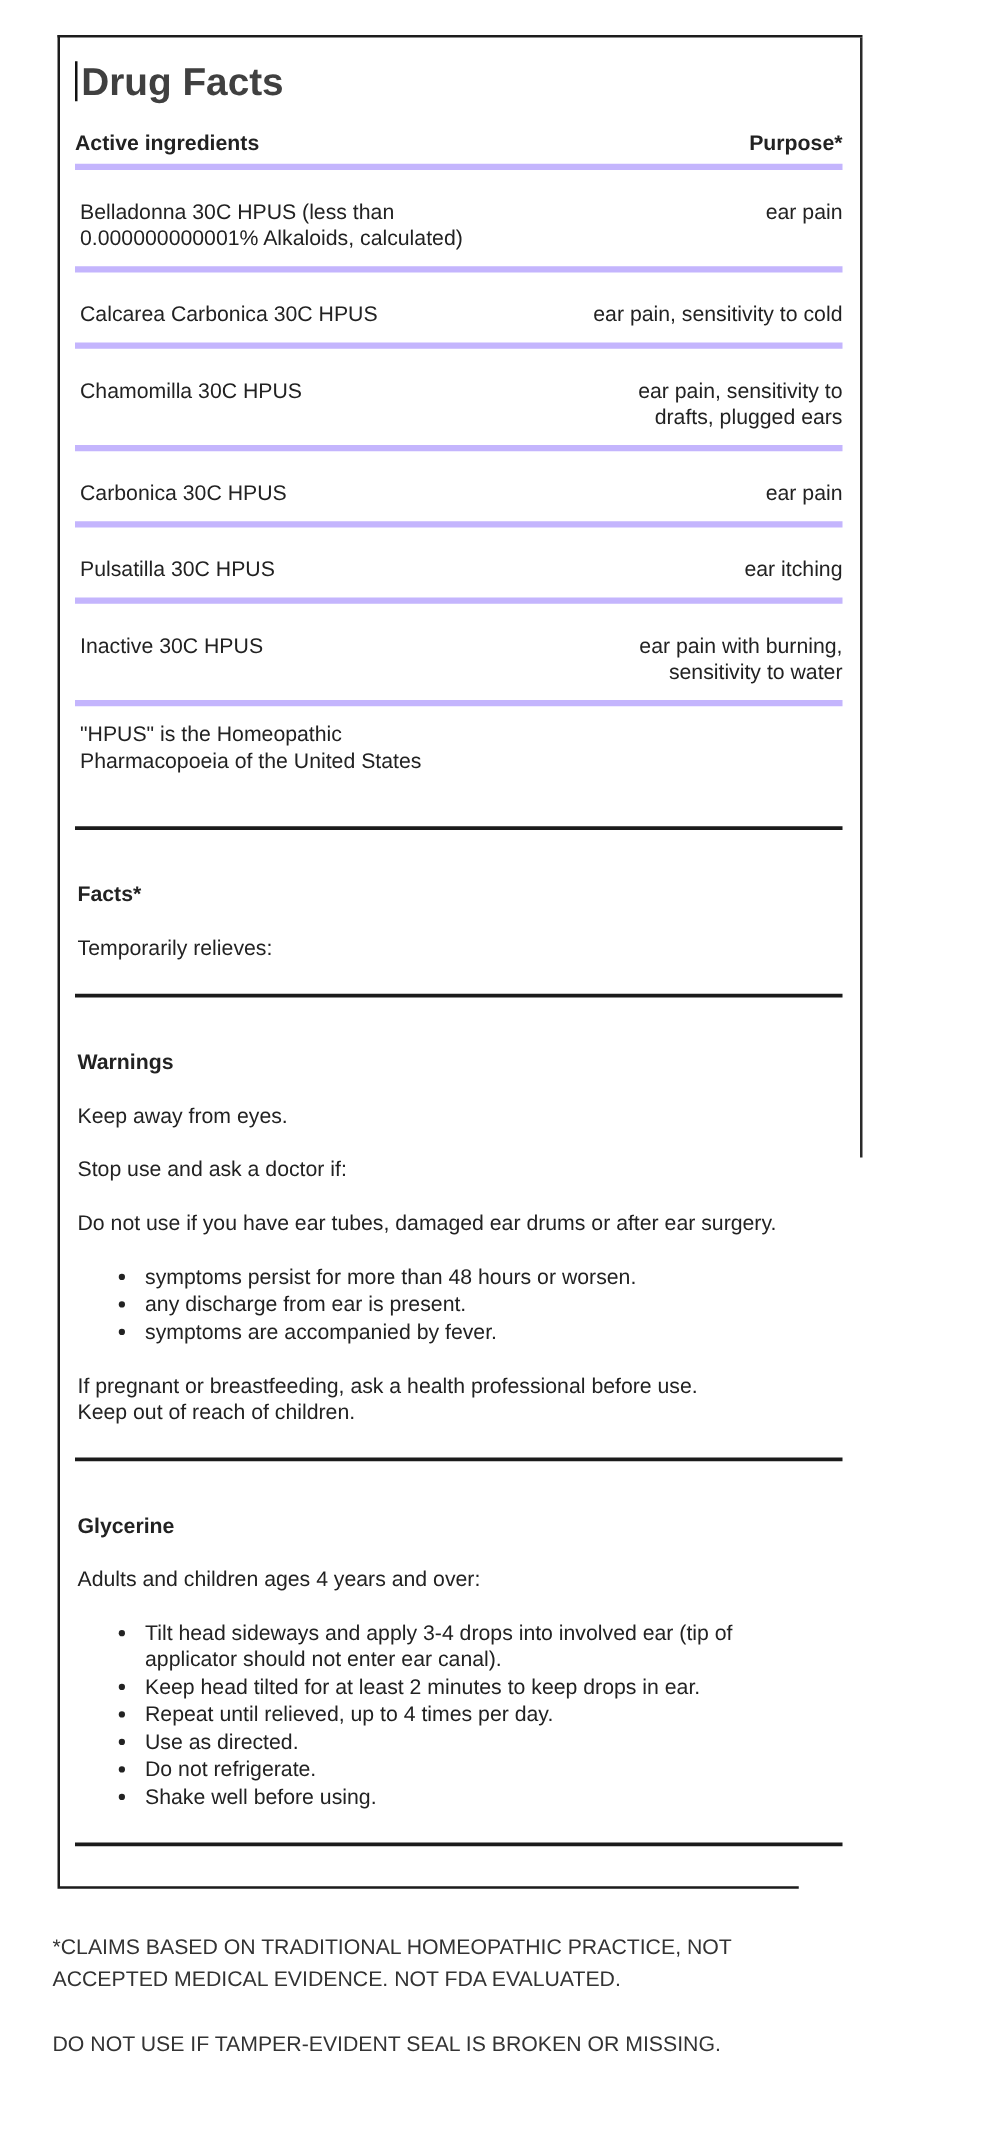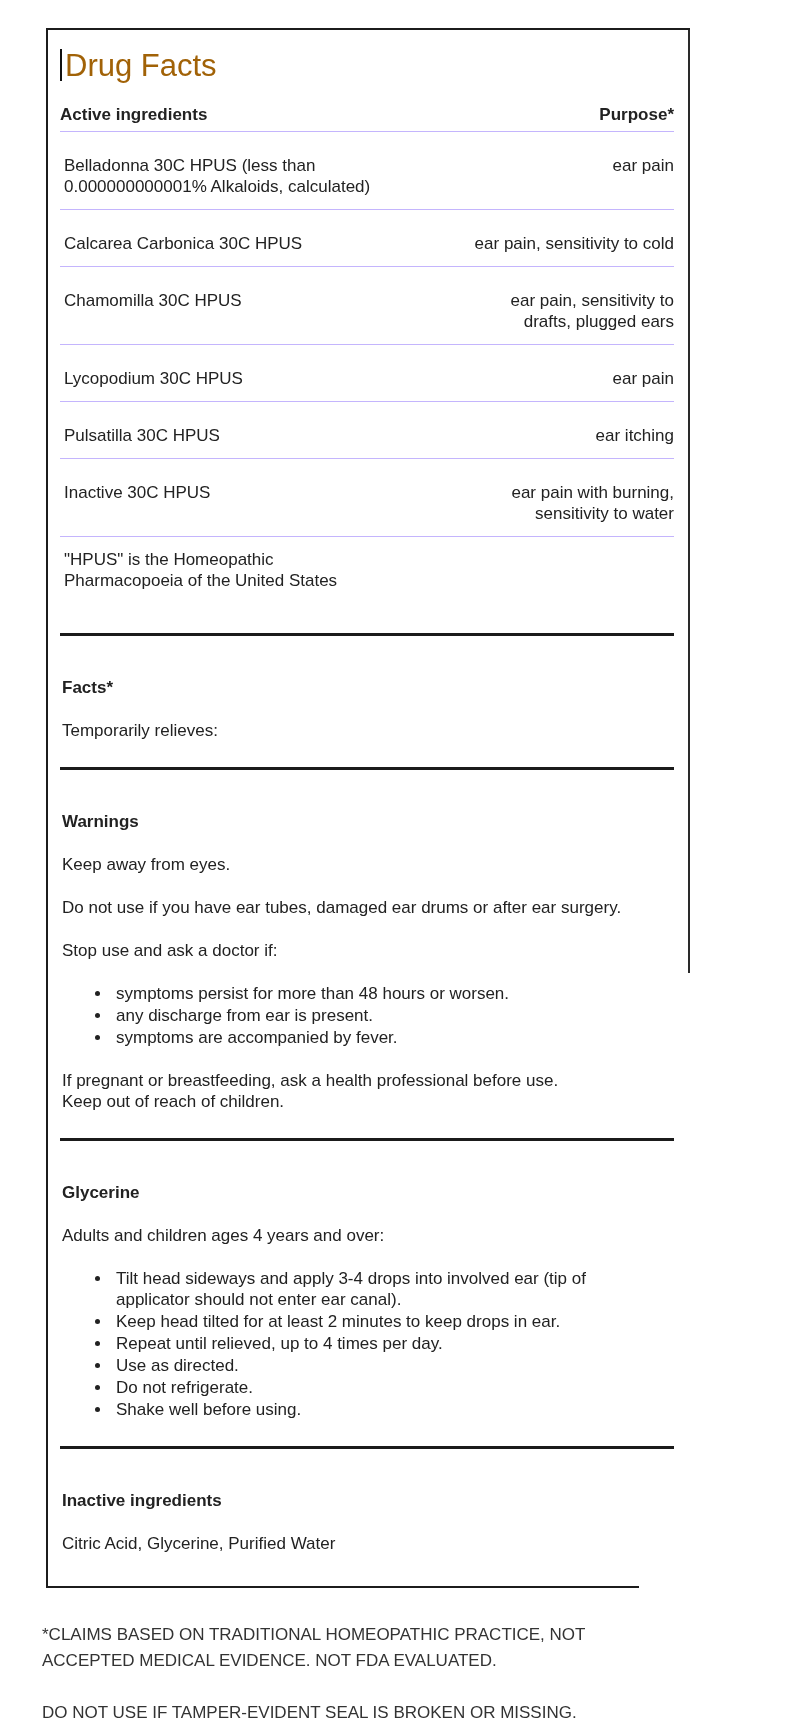--- a/index.html
+++ b/index.html
@@ -30,32 +30,32 @@
   }
   .partial-bottom {
     position: absolute; bottom: 0; left: 0;
     height: 2px; width: 92%;
     background: #1c1c1c;
   }
 
   .title-row { margin: 6px 0 16px 0; }
   .title {
     display: inline; font-size: 31px; line-height: 36px;
-    font-weight: normal; color: #a16207; letter-spacing: 0px;
+    font-weight: bold; color: #404040; letter-spacing: 0px;
   }
   .caret {
     display: inline-block; width: 2px; height: 32px;
     background: #111; margin-right: 3px; vertical-align: -5px;
   }
 
   
   .ai-table { margin-top: 14px; }
   .ai-row {
     display: flex; justify-content: space-between; align-items: flex-start;
-    border-bottom: 1px solid #c4b5fd;
+    border-bottom: 5px solid #c4b5fd;
   }
   .ai-head { padding: 4px 0 6px 0; font-weight: bold; }
   .ai-body { padding: 23px 0 12px 4px; }
   .col-name  { max-width: 355px; text-align: left; }
   .col-purpose { max-width: 215px; text-align: right; }
   .th { font-weight: bold; }
   .ai-footnote { padding: 12px 0 16px 4px; max-width: 310px; }
 
   .section-divider {
     border: none; height: 3px; background: #1b1b1b;
@@ -96,21 +96,21 @@
       </div>
       <div class="ai-row ai-body">
         <span class="col-name">Calcarea Carbonica 30C HPUS</span>
         <span class="col-purpose">ear pain, sensitivity to cold</span>
       </div>
       <div class="ai-row ai-body">
         <span class="col-name">Chamomilla 30C HPUS</span>
         <span class="col-purpose">ear pain, sensitivity to drafts, plugged ears</span>
       </div>
       <div class="ai-row ai-body">
-        <span class="col-name">Lycopodium 30C HPUS</span>
+        <span class="col-name">Carbonica 30C HPUS</span>
         <span class="col-purpose">ear pain</span>
       </div>
       <div class="ai-row ai-body">
         <span class="col-name">Pulsatilla 30C HPUS</span>
         <span class="col-purpose">ear itching</span>
       </div>
       <div class="ai-row ai-body">
         <span class="col-name">Inactive 30C HPUS</span>
         <span class="col-purpose">ear pain with burning, sensitivity to water</span>
       </div>
@@ -122,22 +122,22 @@
     <div>
       <div class="sec-heading">Facts*</div>
       <p class="para">Temporarily relieves:</p>
     </div>
 
     <hr class="section-divider">
 
     <div>
       <div class="sec-heading">Warnings</div>
       <p class="para bold">Keep away from eyes.</p>
+      <p class="para bold">Stop use and ask a doctor if:</p>
       <p class="para"><span class="bold">Do not use if</span><span> you have ear tubes, damaged ear drums or after ear surgery.</span></p>
-      <p class="para bold">Stop use and ask a doctor if:</p>
       <ul>
         <li>symptoms persist for more than 48 hours or worsen.</li>
         <li>any discharge from ear is present.</li>
         <li>symptoms are accompanied by fever.</li>
       </ul>
       <p class="para"><span class="bold">If pregnant or breastfeeding,</span><span> ask a health professional before use.</span><br><span class="bold">Keep out of reach of children.</span></p>
     </div>
 
     <hr class="section-divider">
 
@@ -149,24 +149,20 @@
         <li>Keep head tilted for at least 2 minutes to keep drops in ear.</li>
         <li>Repeat until relieved, up to 4 times per day.</li>
         <li>Use as directed.</li>
         <li>Do not refrigerate.</li>
         <li>Shake well before using.</li>
       </ul>
     </div>
 
     <hr class="section-divider">
 
-    <div>
-      <div class="sec-heading">Inactive ingredients</div>
-      <p class="para">Citric Acid, Glycerine, Purified Water</p>
-    </div>
   </div>
 
   <div class="footer">
     <p>*CLAIMS BASED ON TRADITIONAL HOMEOPATHIC PRACTICE, NOT ACCEPTED MEDICAL EVIDENCE. NOT FDA EVALUATED.</p>
     <p>DO NOT USE IF TAMPER-EVIDENT SEAL IS BROKEN OR MISSING.</p>
   </div>
 
 </div>
 
 </body></html>

